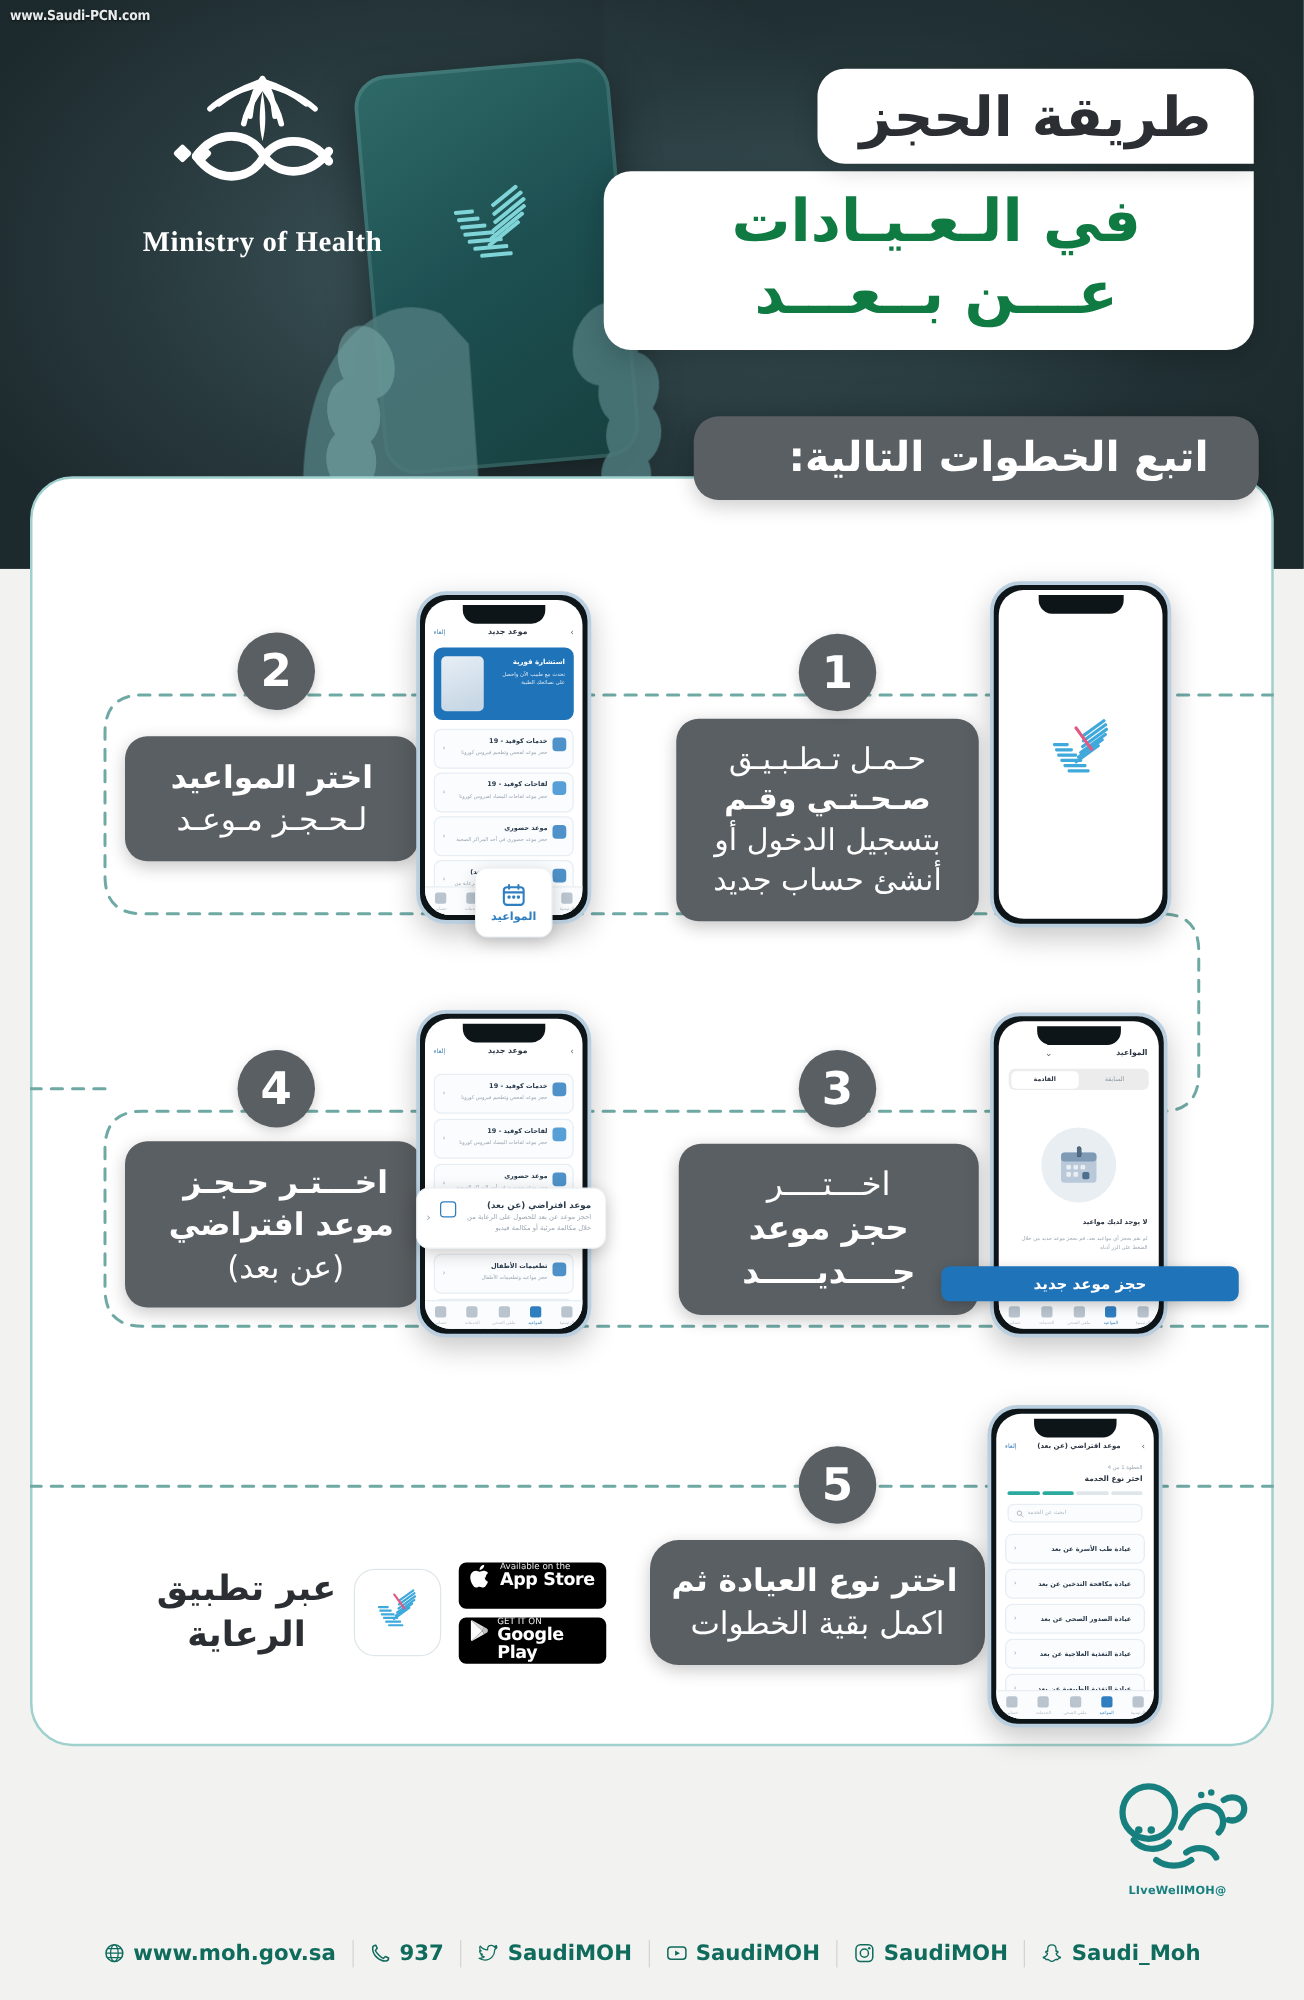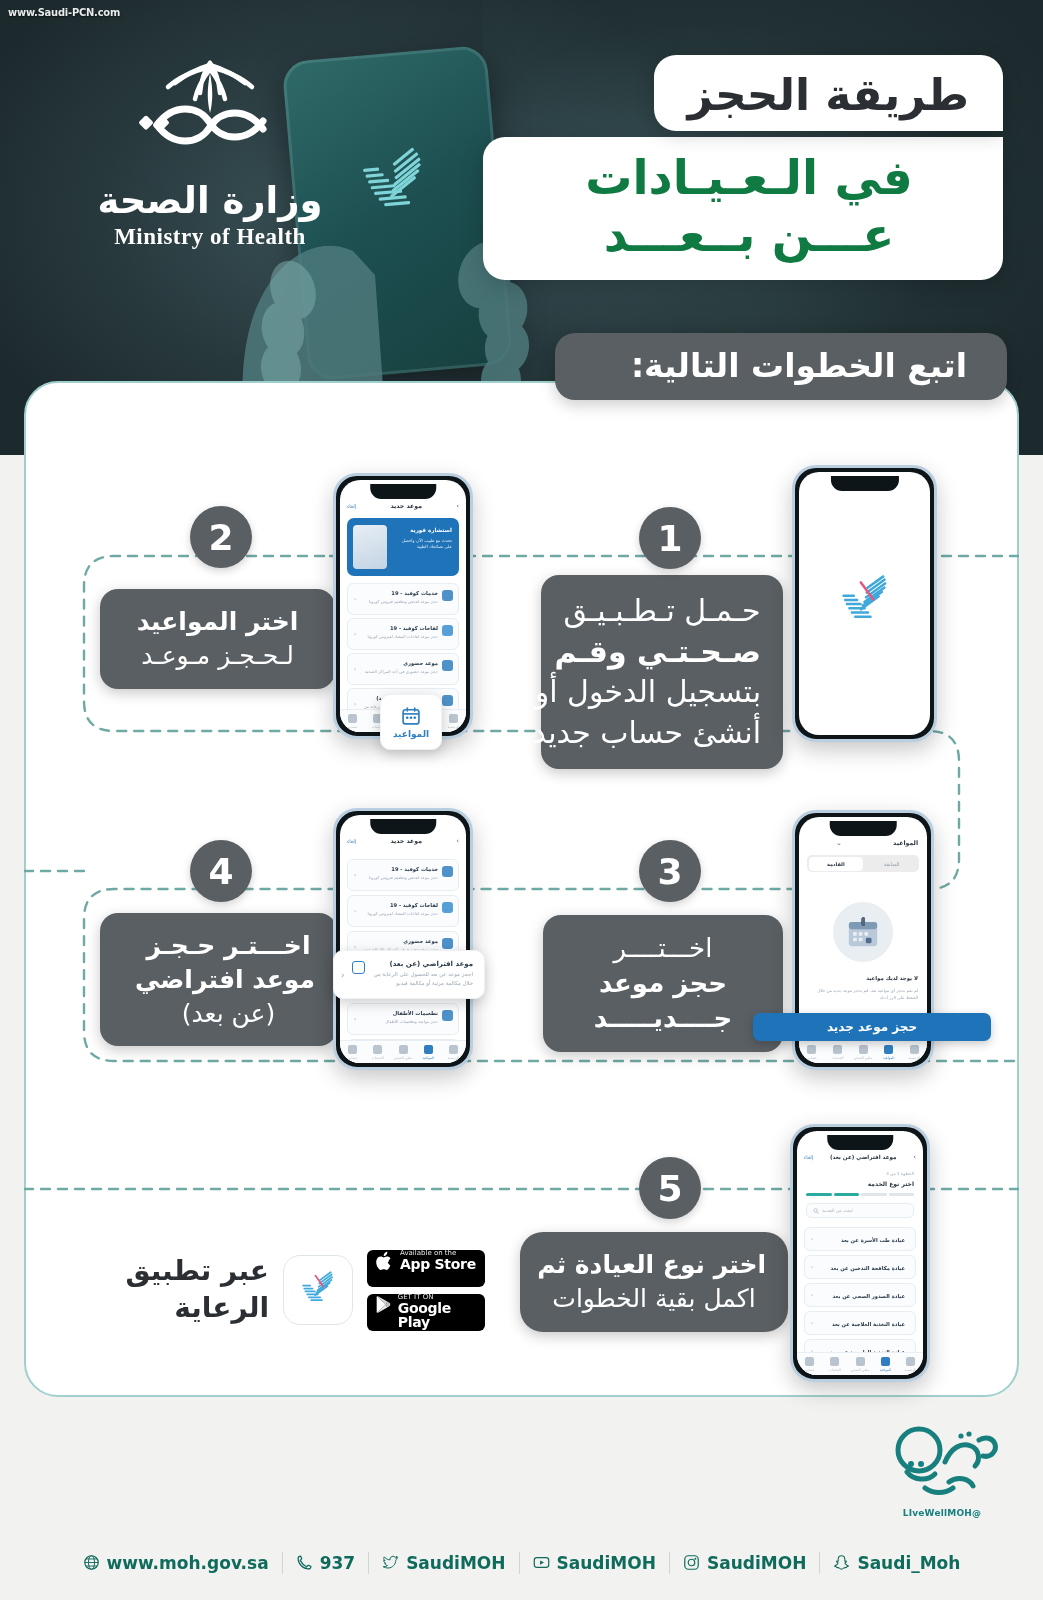--- a/index.html
+++ b/index.html
@@ -134,21 +134,21 @@
     box-shadow:0 4px 14px rgba(0,0,0,.20); border:1px solid #eef2f5;
   }
   .bluebtn{
     position:absolute; z-index:36; background:#1f73b8; color:#fff; border-radius:7px;
     font-size:12px; font-weight:bold; text-align:center; padding:7px 0;
     box-shadow:0 3px 10px rgba(0,0,0,.22);
   }
 
   
   .store{ position:absolute; left:65px; top:1235px; width:420px; height:110px; z-index:30; display:flex; align-items:center; gap:14px;}
-  .store-txt{ order:3; text-align:right; color:#2b2f33; font-weight:bold; font-size:28px; line-height:1.32;}
+  .store-txt{ order:3; text-align:center; color:#2b2f33; font-weight:bold; font-size:28px; line-height:1.32;}
   .appicon{ order:2; width:70px; height:70px; border-radius:17px; background:#fff; border:1.5px solid #dfe6ea; display:flex; align-items:center; justify-content:center;}
   .badges{ order:1; display:flex; flex-direction:column; gap:7px;}
   .badge-store{
     width:118px; height:37px; background:#000; border-radius:6px; color:#fff;
     display:flex; align-items:flex-start; gap:6px; padding:0 8px; direction:ltr;
   }
   .badge-store .bl{ font-size:7px; line-height:1; opacity:.92;}
   .badge-store .bb{ font-size:14px; font-weight:bold; line-height:1.05; letter-spacing:-.3px;}
 
   
@@ -224,21 +224,20 @@
         <path d="M105 18 C102 34 102 46 105 58 C108 46 108 34 105 18 Z" fill="#fff"></path>
         <g fill="none" stroke="#ffffff" stroke-width="7" stroke-linecap="round">
           <path d="M52 70 C68 48 94 50 105 68 C116 86 142 88 158 66"></path>
           <path d="M52 70 C68 92 94 90 105 72 C116 54 142 52 158 74"></path>
         </g>
         <g fill="#fff">
           <rect x="36" y="62" width="11" height="11" rx="2" transform="rotate(45 41 67)"></rect>
           <rect x="52" y="62" width="11" height="11" rx="2" transform="rotate(45 57 67)"></rect>
         </g>
       </svg>
-      <div class="moh-ar">وزارة الصحة</div>
       <div class="moh-en">Ministry of Health</div>
     </div>
 
     <div class="title-a">
       <span>طريقة الحجز</span>
     </div>
     <div class="title-b">
       <span>في الـعـيـادات</span>
       <span>عـــن بــعـــد</span>
     </div>
@@ -253,21 +252,21 @@
     <g fill="none" stroke="#6fa9a4" stroke-width="2.4" stroke-dasharray="9 8" stroke-linecap="round">
       <path d="M995 175 L300 175"></path>
       <path d="M300 175 L90 175 Q60 175 60 205 L60 320 Q60 350 90 350 L905 350 Q935 350 935 380 L935 478 Q935 508 905 508 L90 508 Q60 508 60 538 L60 650 Q60 680 90 680 L250 680"></path>
       <path d="M250 680 L995 680"></path>
       <path d="M0 490 L60 490"></path>
       <path d="M0 808 L995 808"></path>
     </g>
   </svg>
 
   <div class="badge" style="left:639px; top:507px;">1</div>
-  <div class="msg" style="right:260px; top:575px; width:242px; text-align:center; font-size:30px;">
+  <div class="msg" style="right:260px; top:575px; width:242px; text-align:center; font-size:24px;">
     <span class="l">حـمـل تـطـبـيـق</span>
     <span class="l big">صـحـتـي وقـم</span>
     <span class="l">بتسجيل الدخول أو</span>
     <span class="l">أنشئ حساب جديد</span>
   </div>
   <div class="phone" style="left:792px; top:465px; width:145px; height:277px;">
     <div class="screen">
       <div class="notch"></div>
       <div style="position:absolute;left:50%;top:50%;transform:translate(-50%,-50%);">
         <svg width="72" height="62" viewBox="0 0 86 74">

